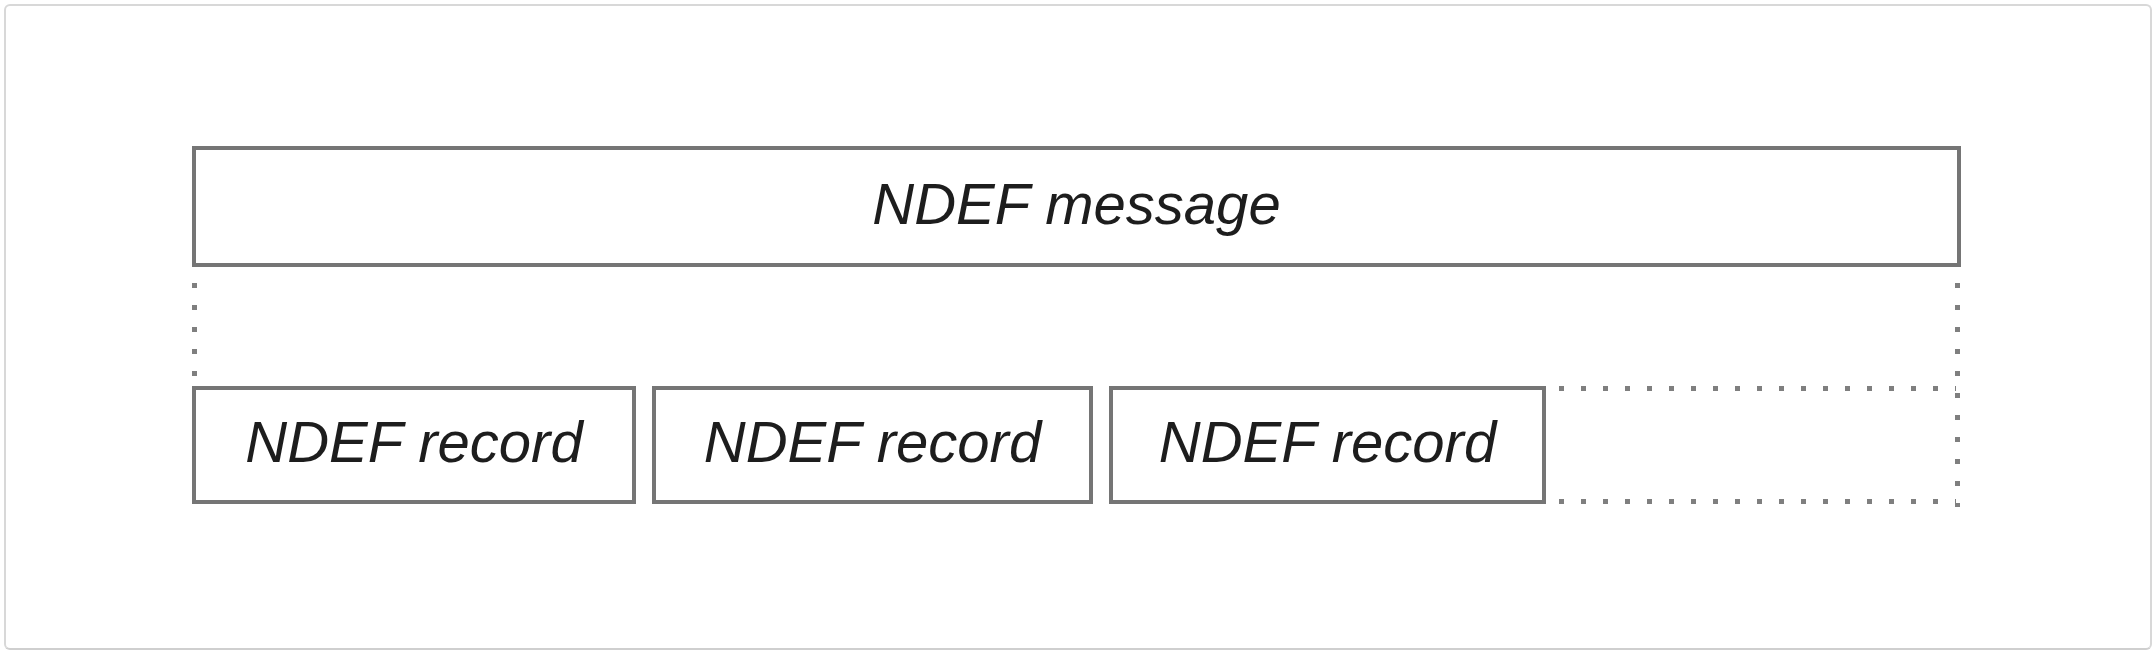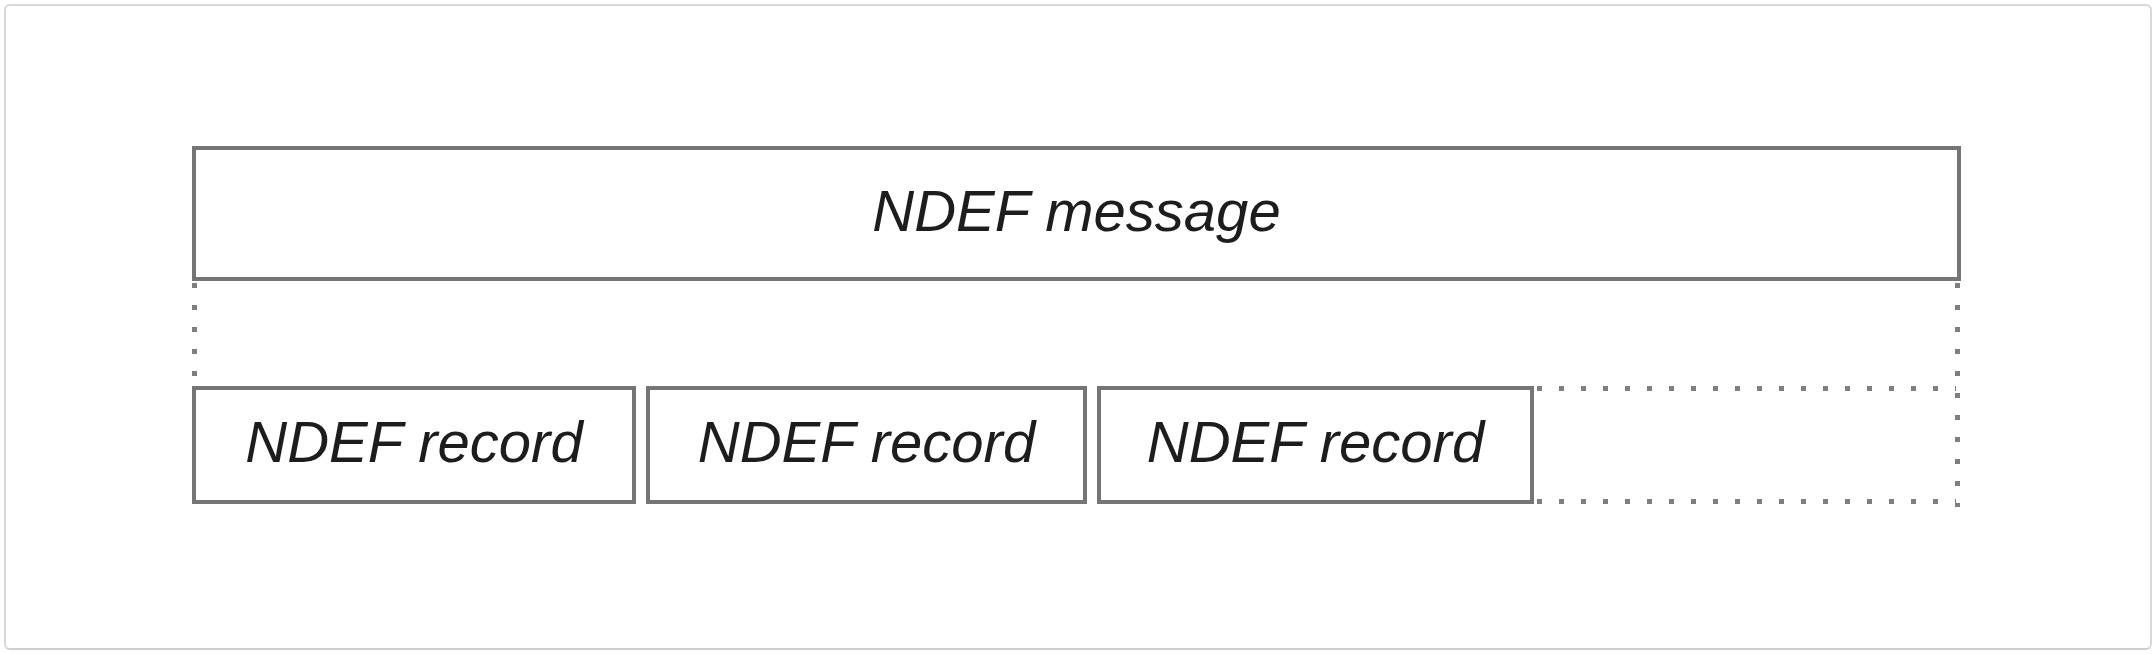--- a/index.html
+++ b/index.html
@@ -41,29 +41,29 @@
     font-size: 58px;
     line-height: 1;
     color: #1d1d1d;
     white-space: nowrap;
     padding-bottom: 6px;
   }
   .message-box {
     left: 192px;
     top: 146px;
     width: 1769px;
-    height: 135px;
+    height: 121px;
   }
   .records-row {
     position: absolute;
     left: 192px;
     top: 386px;
     height: 118px;
     display: flex;
-    gap: 10px;
+    gap: 16px;
   }
   .record-box {
     position: relative;
     box-sizing: border-box;
     border: 4px solid #757575;
     background: #ffffff;
     height: 118px;
     display: flex;
     align-items: center;
     justify-content: center;

